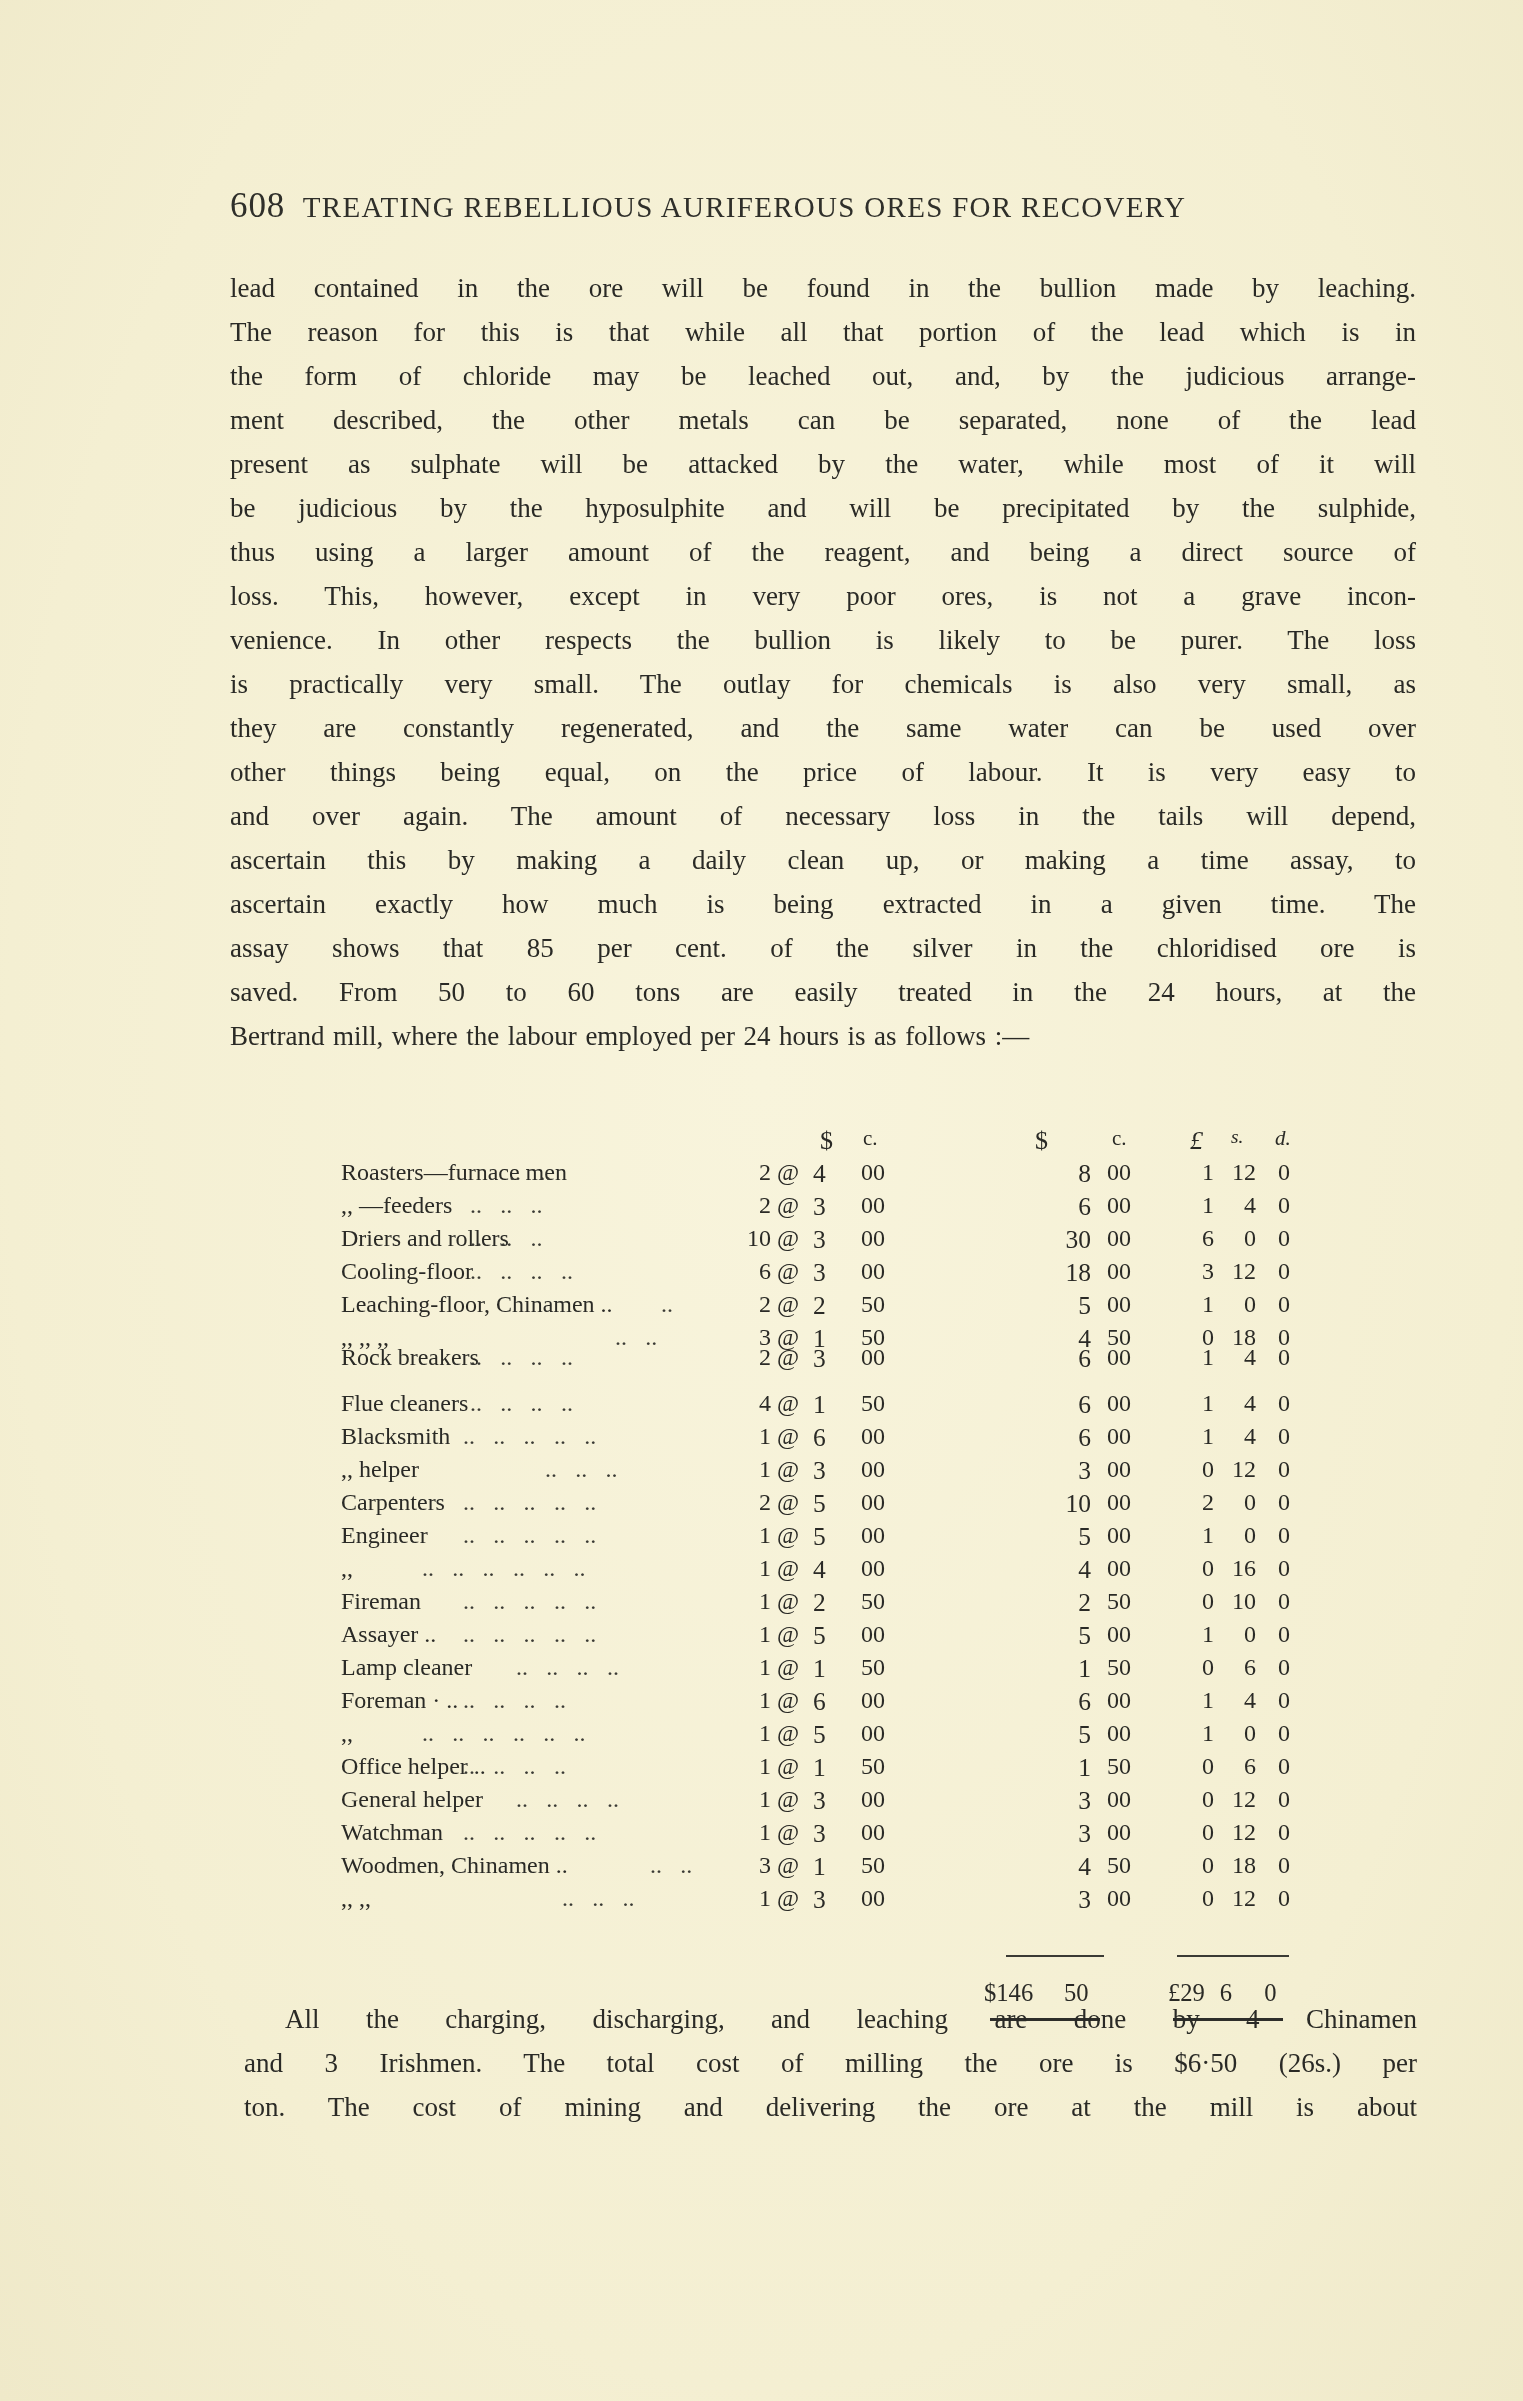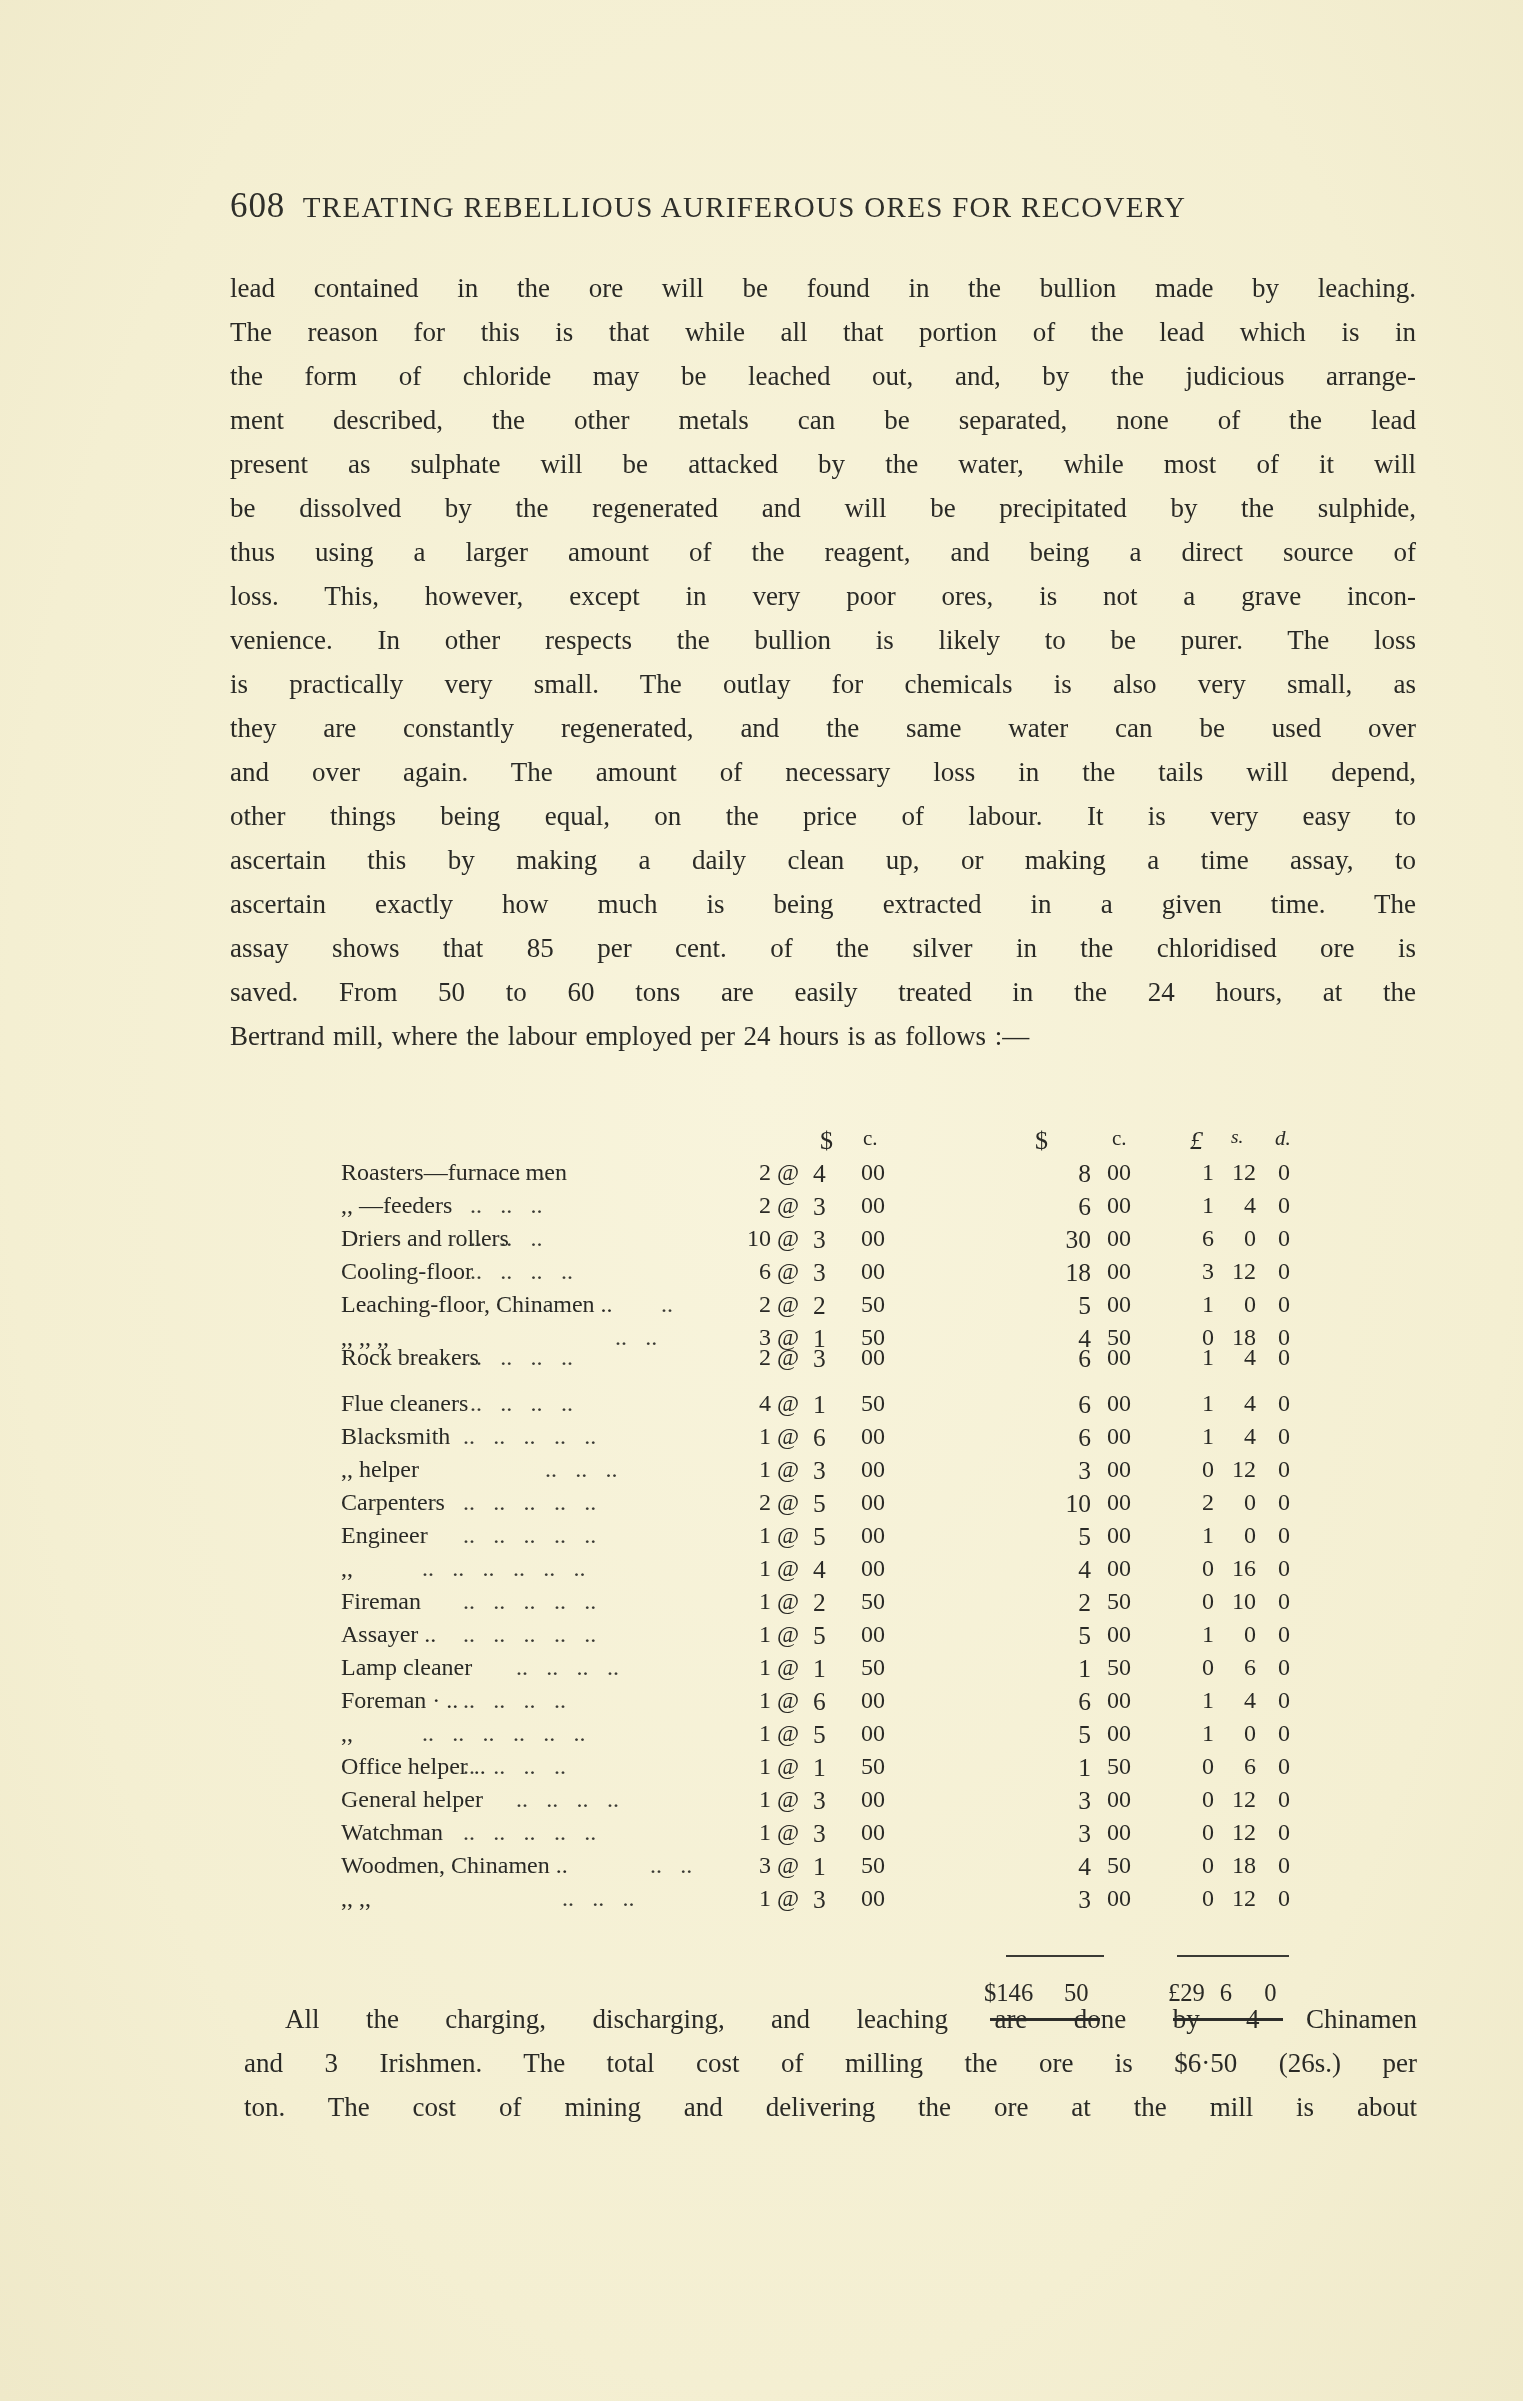--- a/index.html
+++ b/index.html
@@ -124,28 +124,28 @@
     <span class="pageno">608</span>
     <span class="title">TREATING REBELLIOUS AURIFEROUS ORES FOR RECOVERY</span>
   </div>
 
   <div class="para" id="para1">
     <span class="line">lead contained in the ore will be found in the bullion made by leaching.</span>
     <span class="line">The reason for this is that while all that portion of the lead which is in</span>
     <span class="line">the form of chloride may be leached out, and, by the judicious arrange-</span>
     <span class="line">ment described, the other metals can be separated, none of the lead</span>
     <span class="line">present as sulphate will be attacked by the water, while most of it will</span>
-    <span class="line">be dissolved by the regenerated and will be precipitated by the sulphide,</span>
+    <span class="line">be judicious by the hyposulphite and will be precipitated by the sulphide,</span>
     <span class="line">thus using a larger amount of the reagent, and being a direct source of</span>
     <span class="line">loss.  This, however, except in very poor ores, is not a grave incon-</span>
     <span class="line">venience.  In other respects the bullion is likely to be purer.  The loss</span>
     <span class="line">is practically very small.  The outlay for chemicals is also very small, as</span>
     <span class="line">they are constantly regenerated, and the same water can be used over</span>
+    <span class="line">other things being equal, on the price of labour.  It is very easy to</span>
     <span class="line">and over again.  The amount of necessary loss in the tails will depend,</span>
-    <span class="line">other things being equal, on the price of labour.  It is very easy to</span>
     <span class="line">ascertain this by making a daily clean up, or making a time assay, to</span>
     <span class="line">ascertain exactly how much is being extracted in a given time.  The</span>
     <span class="line">assay shows that 85 per cent. of the silver in the chloridised ore is</span>
     <span class="line">saved.  From 50 to 60 tons are easily treated in the 24 hours, at the</span>
     <span class="line last">Bertrand mill, where the labour employed per 24 hours is as follows :—</span>
   </div>
 
   <div class="labour-table">
 
     <div class="t-row" style="top:0px;">

